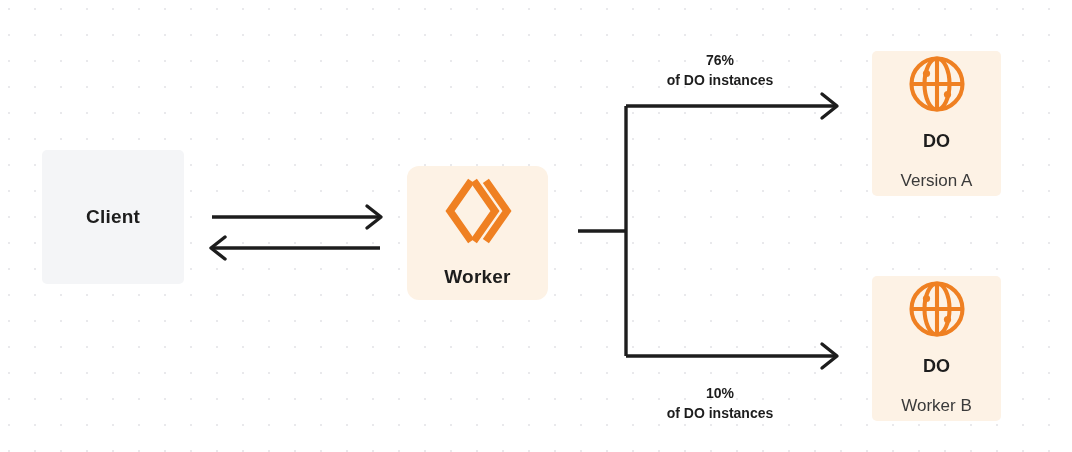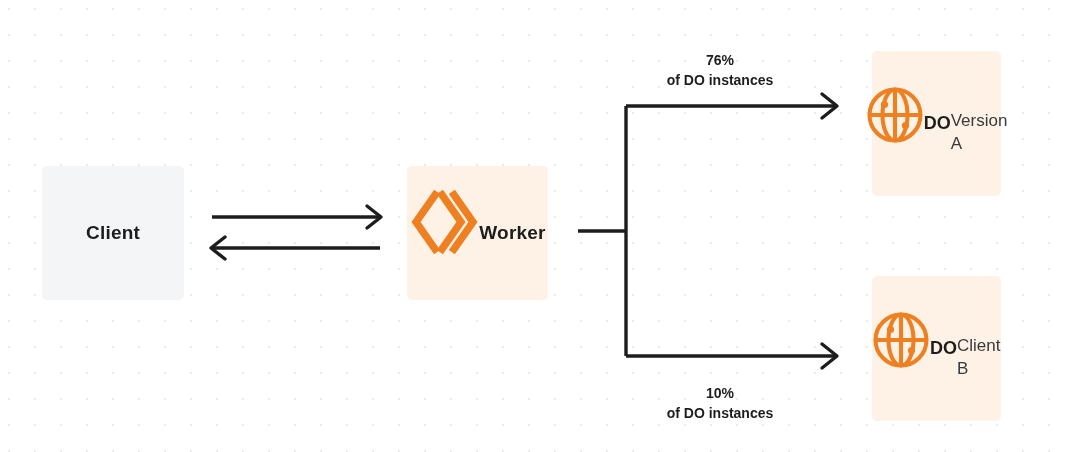--- a/index.html
+++ b/index.html
@@ -17,40 +17,40 @@
     overflow: hidden;
     background-color: #ffffff;
     background-image: radial-gradient(circle at 1.2px 1.2px, #e9e9ec 1.2px, transparent 1.3px);
     background-size: 26px 26px;
     background-position: 8px 8px;
   }
   .node {
     position: absolute;
     box-sizing: border-box;
     display: flex;
-    flex-direction: row;
+    flex-direction: column;
     align-items: center;
     justify-content: center;
   }
   .node-client {
     left: 42px;
-    top: 166px;
+    top: 150px;
     width: 142px;
     height: 134px;
     background: #f4f5f7;
     border-radius: 5px;
     justify-content: center;
   }
   .node-worker {
     left: 407px;
     top: 166px;
     width: 141px;
     height: 134px;
     background: #fdf2e5;
-    border-radius: 5px;
+    border-radius: 12px;
   }
   .node-do-a {
     left: 872px;
     top: 51px;
     width: 129px;
     height: 145px;
     background: #fdf2e5;
     border-radius: 5px;
   }
   .node-do-b {
@@ -194,21 +194,21 @@
           <circle cx="29" cy="29" r="25.5"></circle>
           <line x1="29" y1="3.5" x2="29" y2="54.5"></line>
           <line x1="3.5" y1="29" x2="54.5" y2="29"></line>
           <ellipse cx="29" cy="29" rx="12.5" ry="25.5"></ellipse>
         </g>
         <circle cx="18.5" cy="18.5" r="3.6" fill="#ef8022"></circle>
         <circle cx="39.5" cy="39.5" r="3.6" fill="#ef8022"></circle>
       </svg>
     </span>
     <span class="label-do-title">DO</span>
-    <span class="label-do-sub">Client B</span>
+    <span class="label-do-sub">Worker B</span>
   </div>
 
   <div class="edge-label edge-label-top">
     <div>76%</div>
     <div>of DO instances</div>
   </div>
 
   <div class="edge-label edge-label-bottom">
     <div>10%</div>
     <div>of DO instances</div>

